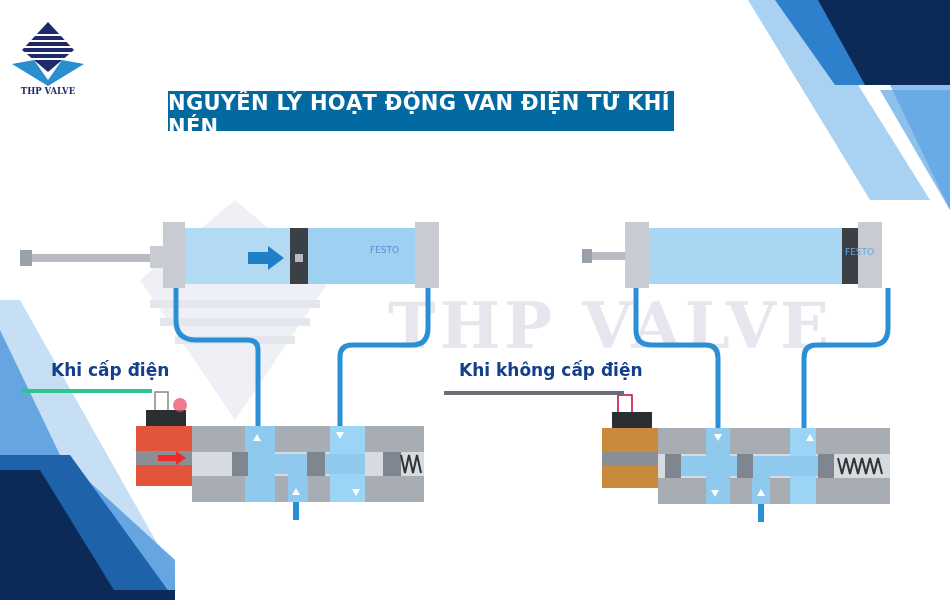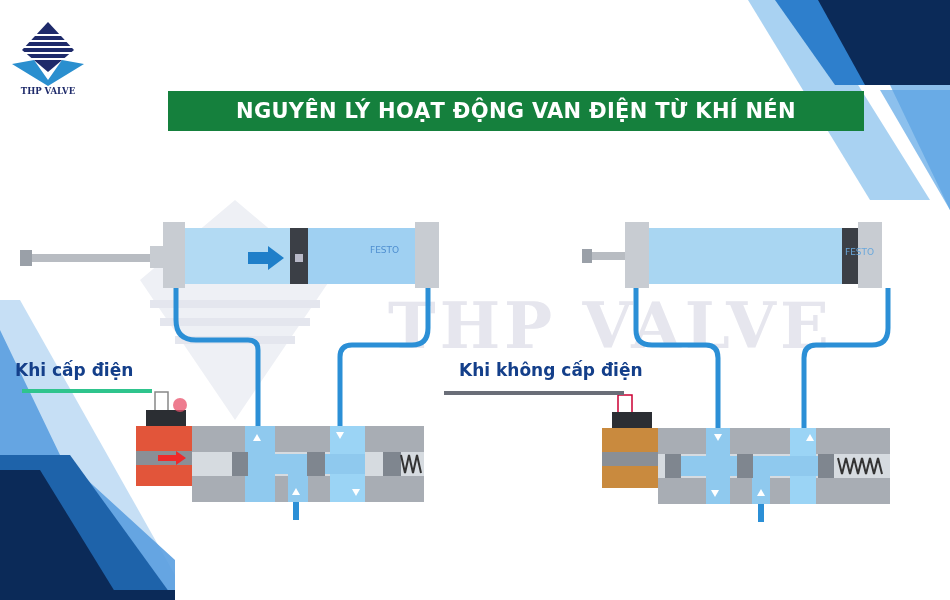--- a/index.html
+++ b/index.html
@@ -1,18 +1,18 @@
 <!DOCTYPE html>
 <html><head>
 <meta charset="utf-8">
 <style>
   html, body { margin:0; padding:0; }
   body { width:950px; height:600px; position:relative; overflow:hidden; background:#ffffff; font-family:"DejaVu Sans", sans-serif; }
   .abs { position:absolute; }
-  .title-box { left:168px; top:91px; width:696px; height:40px; background:#15803d; display:flex; align-items:center; justify-content:center; }
+  .title-box { left:168px; top:91px; width:506px; height:40px; background:#0369a1; display:flex; justify-content:center; }
   .title-text { color:#fff; font-family:"DejaVu Sans", sans-serif; font-weight:bold; font-size:21px; letter-spacing:0.3px; }
   .logo-text { left:16px; top:86px; width:64px; text-align:center; font-family:"DejaVu Serif", serif; font-weight:bold; font-size:8.5px; color:#1e2a6a; }
   .label { font-family:"DejaVu Sans", sans-serif; font-weight:bold; color:#143f8a; font-size:17px; }
   .watermark { left:388px; top:288px; font-family:"DejaVu Serif", serif; font-weight:bold; font-size:64px; color:#e6e6ee; letter-spacing:4px; white-space:nowrap; }
 </style>
 </head>
 <body>
 
 <svg class="abs" style="left:0;top:0" width="950" height="600">
 
@@ -90,21 +90,21 @@
     <polygon points="352,289 360,289 356,296" fill="#fff"></polygon>
 
   <rect x="146" y="210" width="40" height="18" fill="#2b2e33"></rect>
   <rect x="136" y="226" width="56" height="60" fill="#e2553a"></rect>
   <rect x="136" y="251" width="56" height="14" fill="#8a8f96"></rect>
   <polygon points="158,255 176,255 176,251 186,258 176,265 176,261 158,261" fill="#ee2a2a"></polygon>
   <circle cx="180" cy="205" r="7" fill="#e8506a" opacity="0.75"></circle>
   <path d="M155 210 V192 H168 V210" stroke="#888" stroke-width="1.5" fill="none"></path>
   <rect x="22" y="189" width="130" height="4" fill="#2fc48d"></rect>
 </svg>
-<div class="abs label" style="left:15px;top:360px">Khi cấp điện</div>
+<div class="abs label" style="left:51px;top:360px">Khi cấp điện</div>
 
 <svg class="abs" style="left:440px;top:200px" width="460" height="330">
   <rect x="144" y="52" width="200" height="8" fill="#b8bcc2"></rect>
   <rect x="142" y="49" width="10" height="14" fill="#9aa0a8"></rect>
   <rect x="185" y="22" width="24" height="66" fill="#c8ccd2"></rect>
   <rect x="209" y="28" width="200" height="56" fill="#a9d6f2"></rect>
   <rect x="402" y="28" width="16" height="56" fill="#3b3f46"></rect>
   <rect x="418" y="22" width="24" height="66" fill="#c8ccd2"></rect>
   <text x="405" y="55" font-family="DejaVu Sans, sans-serif" font-size="9" fill="#6aa8dc">FESTO</text>
   <path d="M196 88 V130 Q196 145 212 145 H266 Q278 145 278 158 V228" stroke="#2b8fd6" stroke-width="5" fill="none"></path>

